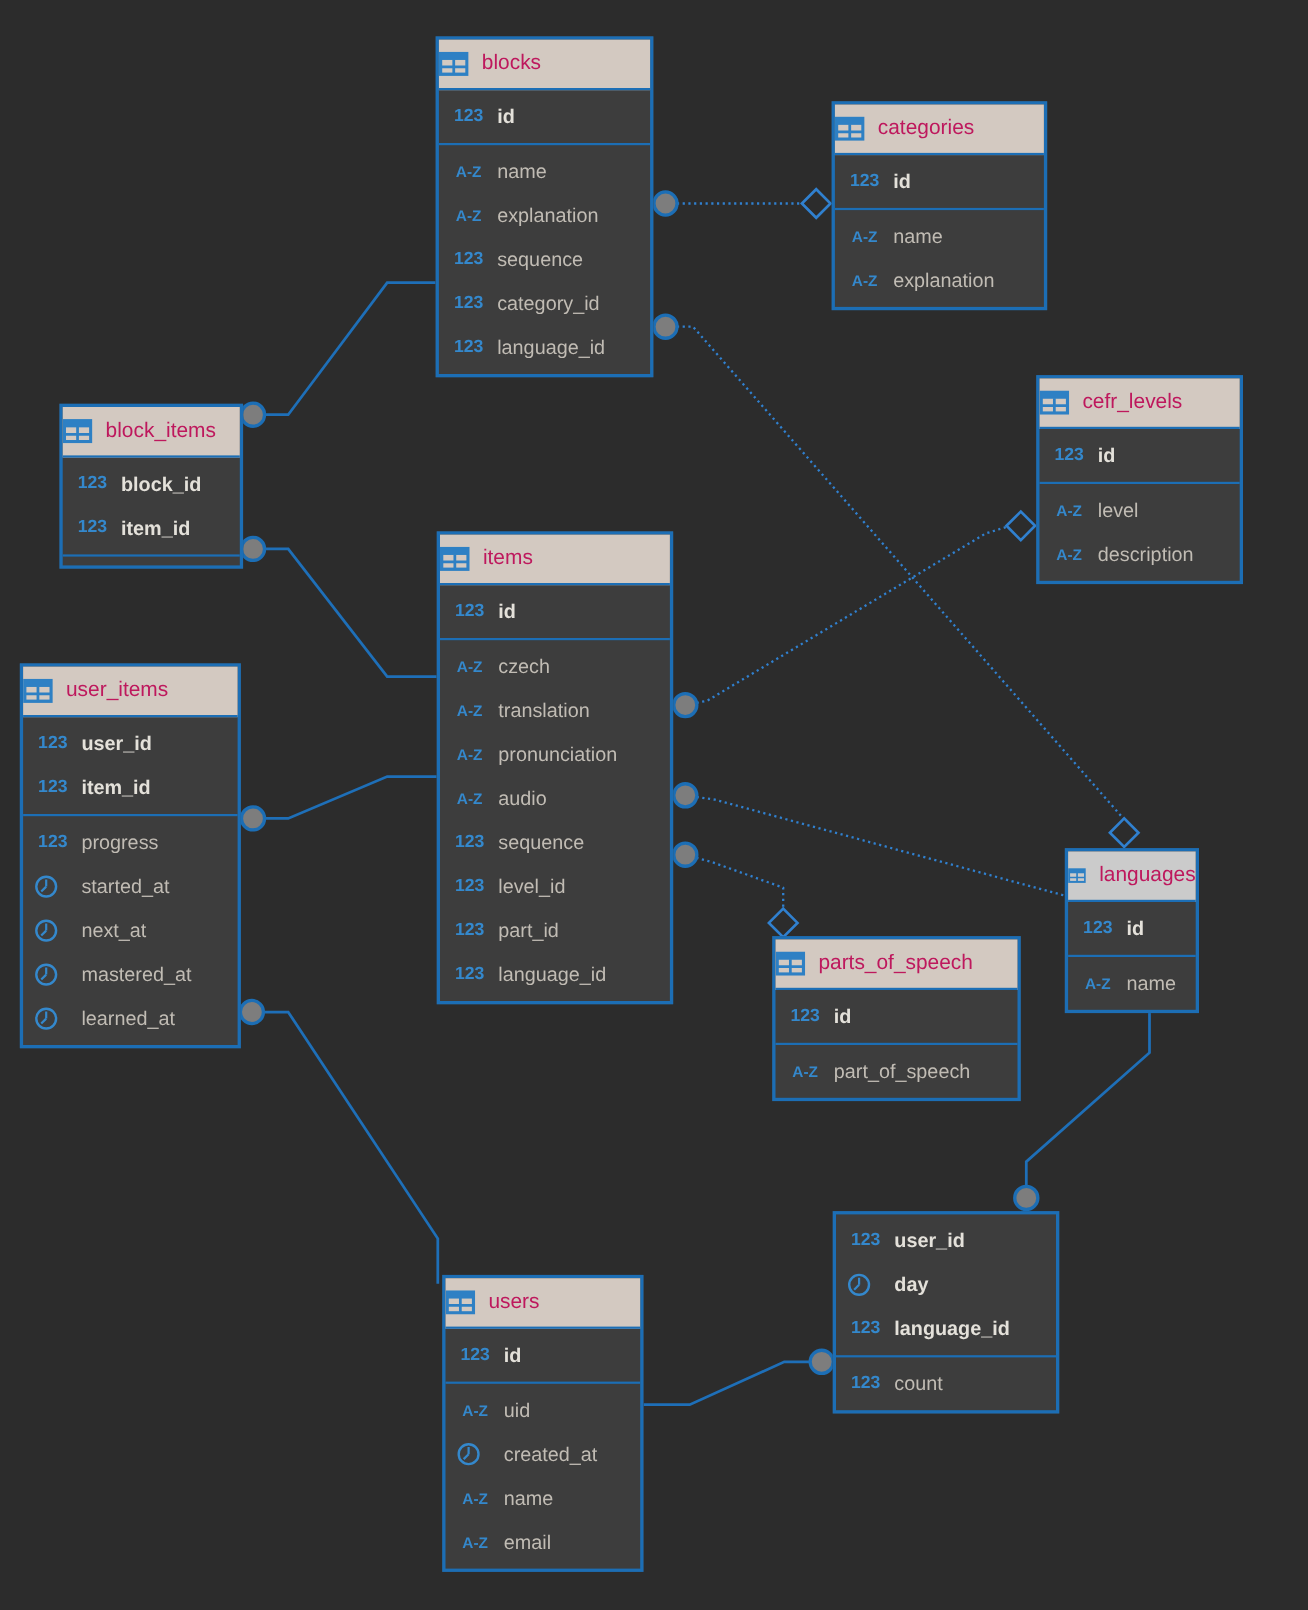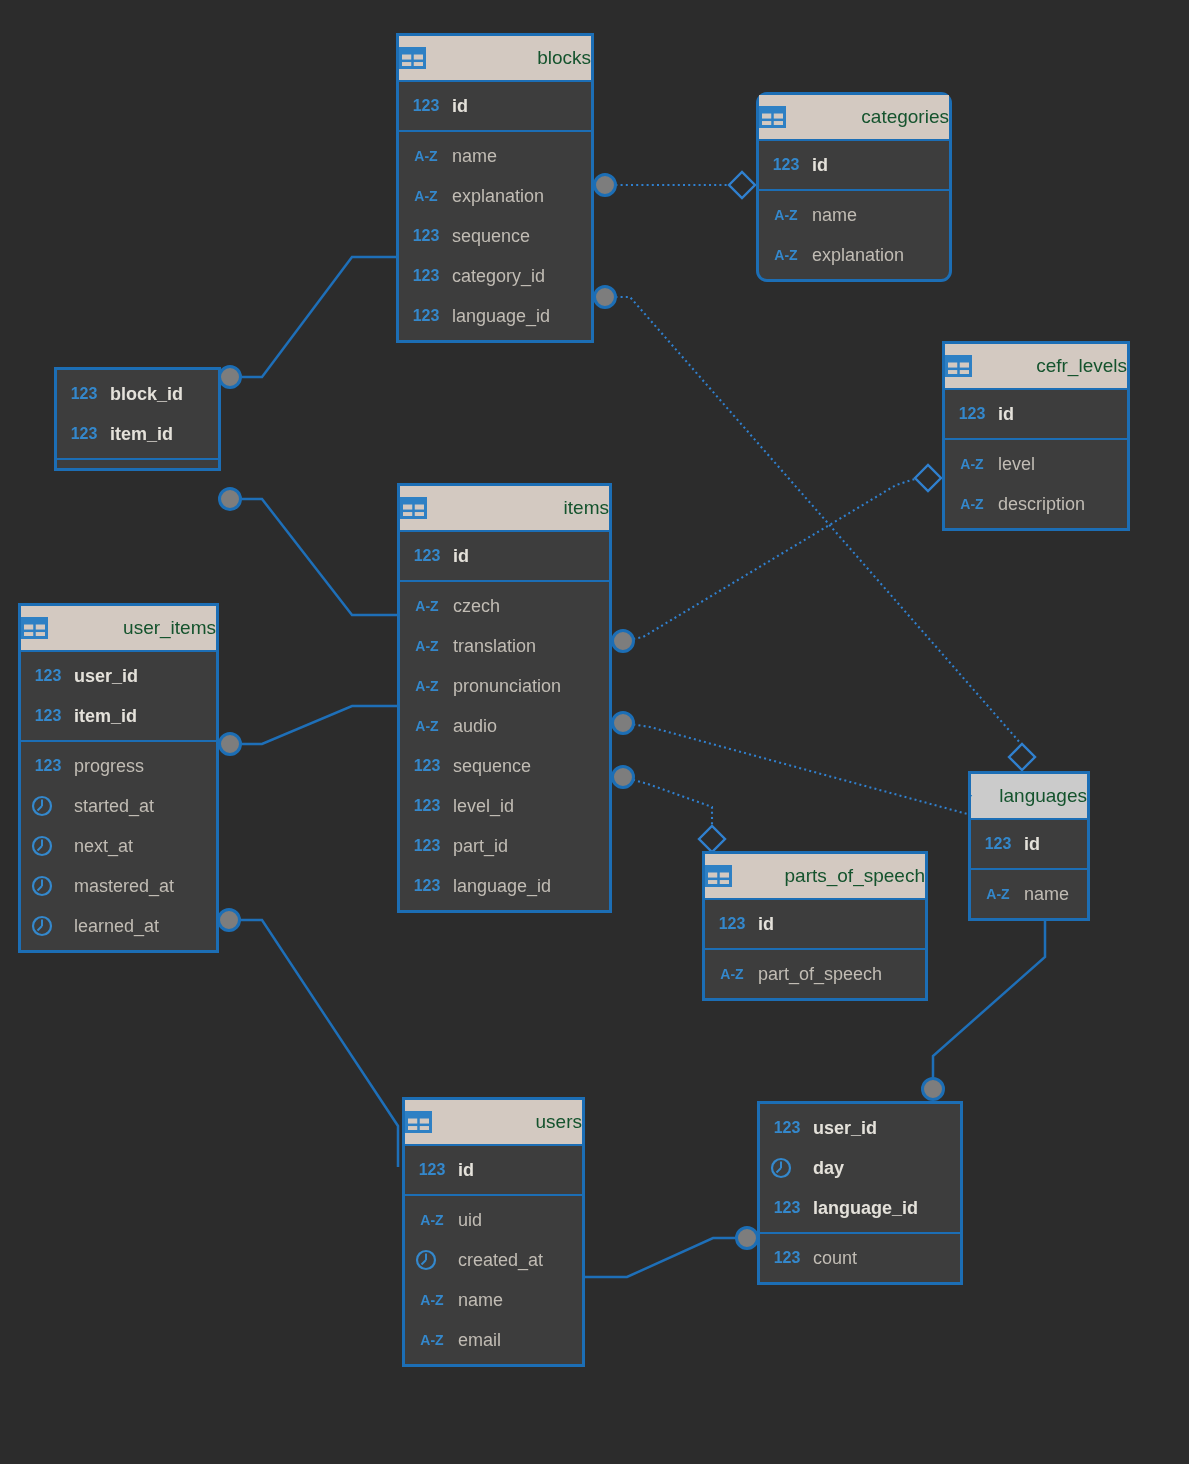--- a/index.html
+++ b/index.html
@@ -7,22 +7,22 @@
     width:1189px;height:1464px;position:relative;overflow:hidden;
     background:#2c2c2c;
     font-family:"Liberation Sans", sans-serif;
   }
   #lines-layer{position:absolute;left:0;top:0;z-index:0;}
   .erd-table{
     position:absolute;z-index:1;box-sizing:border-box;
     border:3px solid #1c6eb5;background:#3d3d3d;
   }
   .erd-header{
-    height:46px;display:flex;align-items:center;justify-content:space-between;gap:27px;
-    background:#d3c9c1;color:#14532d;font-size:19px;
+    height:46px;display:flex;align-items:center;justify-content:flex-start;gap:12px;
+    background:#d3c9c1;color:#be185d;font-size:19px;
     border-bottom:2px solid #1c6eb5;box-sizing:border-box;
   }
   .erd-table.selected .erd-header{background:#cbcbcb;}
   .section{padding:4px 0;}
   .section.keys{border-bottom:2px solid #1c6eb5;}
   .col-row{
     height:40px;display:flex;align-items:center;gap:9px;
     padding:0 8px 0 10px;font-size:18px;color:#c1bcb4;white-space:nowrap;
   }
   .section.keys .col-row{font-weight:bold;color:#e4e1da;}
@@ -100,21 +100,21 @@
         <div class="col-row">
           <span class="type-icon num">123</span>
           <span>category_id</span>
         </div>
         <div class="col-row">
           <span class="type-icon num">123</span>
           <span>language_id</span>
         </div>
       </div>
     </div>
-    <div class="erd-table" style="left: 756px; top: 92px; width: 196px; border-radius: 11px;">
+    <div class="erd-table" style="left: 756px; top: 92px; width: 196px;">
       <div class="erd-header">
         <svg width="27" height="22" viewBox="0 0 27 22" class="hdr-icon">
           <rect x="1.5" y="1.5" width="24" height="19" fill="none" stroke="#2e80c4" stroke-width="3"></rect>
           <rect x="1.5" y="1.5" width="24" height="6" fill="#2e80c4"></rect>
           <line x1="13.5" y1="7" x2="13.5" y2="20.5" stroke="#2e80c4" stroke-width="2.5"></line>
           <line x1="1.5" y1="13.8" x2="25.5" y2="13.8" stroke="#2e80c4" stroke-width="2.5"></line>
         </svg>
         <span>categories</span>
       </div>
       <div class="section keys">
@@ -155,20 +155,29 @@
           <span class="type-icon text">A-Z</span>
           <span>level</span>
         </div>
         <div class="col-row">
           <span class="type-icon text">A-Z</span>
           <span>description</span>
         </div>
       </div>
     </div>
     <div class="erd-table" style="left: 54px; top: 367px; width: 167px;">
+      <div class="erd-header">
+        <svg width="27" height="22" viewBox="0 0 27 22" class="hdr-icon">
+          <rect x="1.5" y="1.5" width="24" height="19" fill="none" stroke="#2e80c4" stroke-width="3"></rect>
+          <rect x="1.5" y="1.5" width="24" height="6" fill="#2e80c4"></rect>
+          <line x1="13.5" y1="7" x2="13.5" y2="20.5" stroke="#2e80c4" stroke-width="2.5"></line>
+          <line x1="1.5" y1="13.8" x2="25.5" y2="13.8" stroke="#2e80c4" stroke-width="2.5"></line>
+        </svg>
+        <span>block_items</span>
+      </div>
       <div class="section keys">
         <div class="col-row">
           <span class="type-icon num">123</span>
           <span>block_id</span>
         </div>
         <div class="col-row">
           <span class="type-icon num">123</span>
           <span>item_id</span>
         </div>
       </div>
@@ -331,21 +340,21 @@
           <span>id</span>
         </div>
       </div>
       <div class="section cols">
         <div class="col-row">
           <span class="type-icon text">A-Z</span>
           <span>part_of_speech</span>
         </div>
       </div>
     </div>
-    <div class="erd-table" style="left: 402px; top: 1097px; width: 183px;">
+    <div class="erd-table" style="left: 402px; top: 1159px; width: 183px;">
       <div class="erd-header">
         <svg width="27" height="22" viewBox="0 0 27 22" class="hdr-icon">
           <rect x="1.5" y="1.5" width="24" height="19" fill="none" stroke="#2e80c4" stroke-width="3"></rect>
           <rect x="1.5" y="1.5" width="24" height="6" fill="#2e80c4"></rect>
           <line x1="13.5" y1="7" x2="13.5" y2="20.5" stroke="#2e80c4" stroke-width="2.5"></line>
           <line x1="1.5" y1="13.8" x2="25.5" y2="13.8" stroke="#2e80c4" stroke-width="2.5"></line>
         </svg>
         <span>users</span>
       </div>
       <div class="section keys">

